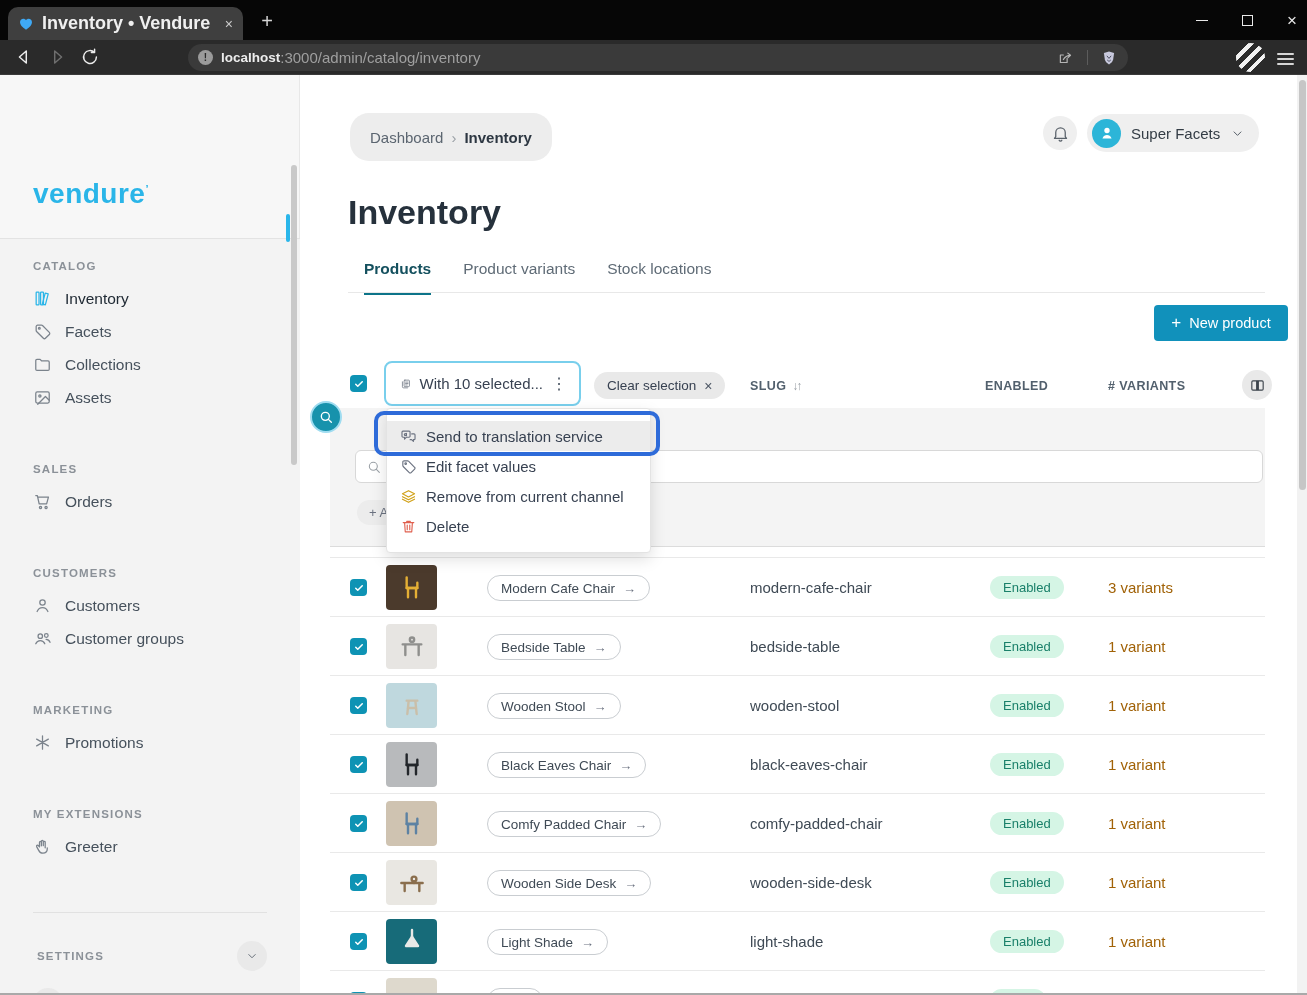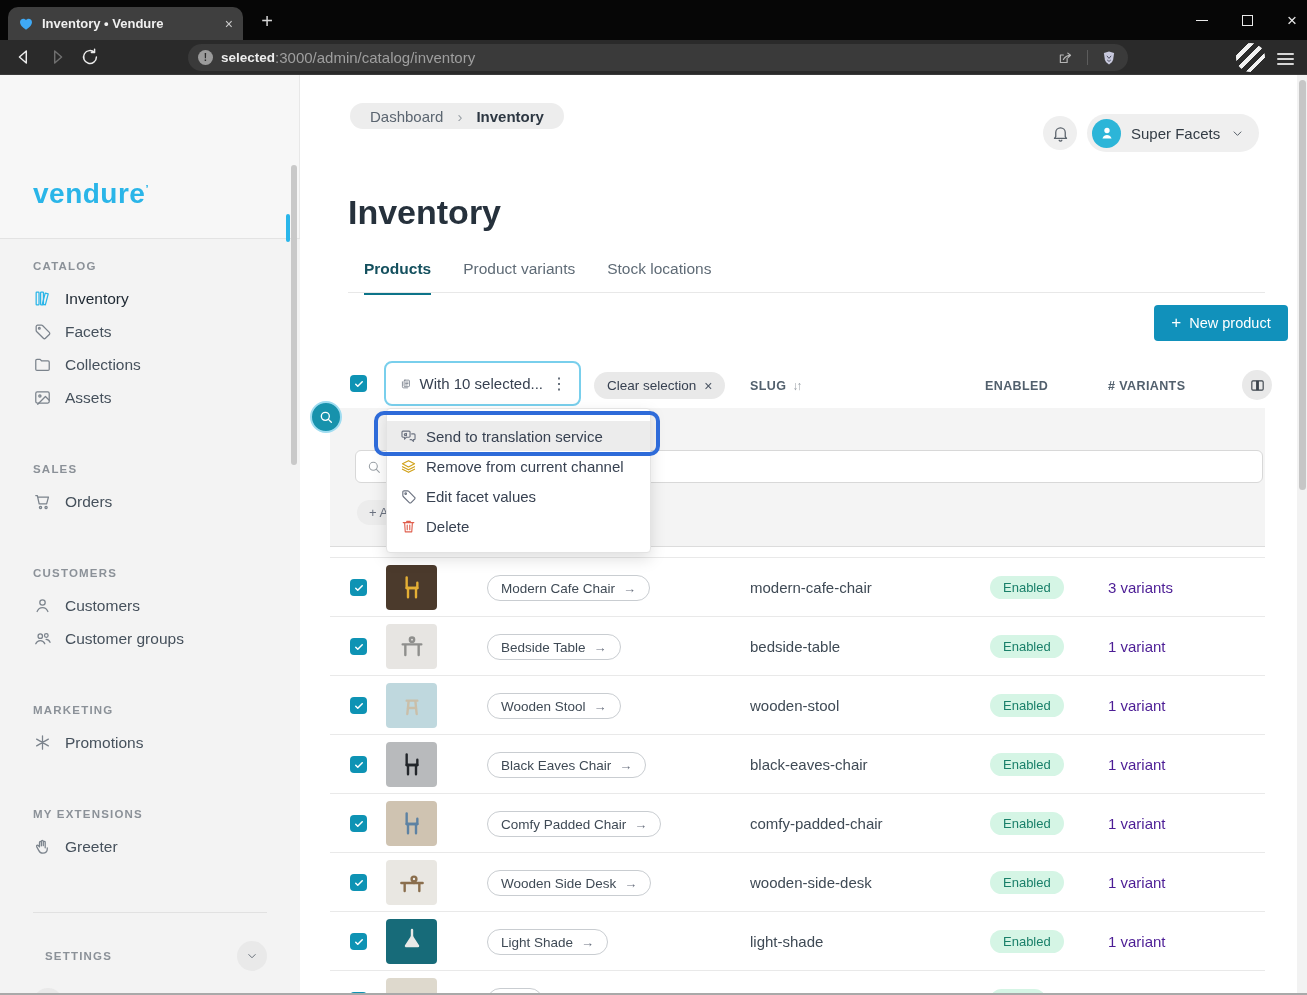--- a/index.html
+++ b/index.html
@@ -10,21 +10,21 @@
   .abs { position:absolute; }
   svg { display:block; }
   .ic { display:inline-flex; align-items:center; justify-content:center; }
   .ic svg { width:100%; height:100%; stroke:currentColor; fill:none; stroke-width:1.6;
             stroke-linecap:round; stroke-linejoin:round; }
 
   
   .tabstrip { left:0; top:0; width:1307px; height:40px; background:#060606; }
   .tab { left:8px; top:7px; width:235px; height:33px; background:#3f3f3f;
          border-radius:10px 10px 0 0; display:flex; align-items:center; padding:0 10px; gap:8px; }
-  .tab-title { color:#f0f0f0; font-size:13px; font-weight:700; flex:1; white-space:nowrap;
+  .tab-title { color:#f0f0f0; font-size:18px; font-weight:700; flex:1; white-space:nowrap;
                overflow:hidden; }
   .tab-close { color:#cccccc; font-size:14px; line-height:1; cursor:default; }
   .newtab { left:255px; top:9px; width:24px; height:24px; color:#d6d6d6; font-size:20px;
             display:flex; align-items:center; justify-content:center; }
   .winbtns { right:10px; top:0; height:40px; display:flex; align-items:center; gap:34px; }
   .wb-min { width:12px; height:1px; border-bottom:1.6px solid #e9e9e9; }
   .wb-max { width:11px; height:11px; border:1.6px solid #e9e9e9; }
   .wb-close { color:#e9e9e9; font-size:17px; line-height:1; }
   .toolbar { left:0; top:40px; width:1307px; height:35px; background:#2a2a2a;
              border-bottom:1px solid #3a3a3a; display:flex; align-items:center; }
@@ -55,32 +55,32 @@
               letter-spacing:1.2px; color:#8b9198; }
   .nav-item { height:33px; display:flex; align-items:center; gap:13px; padding-left:33px;
               font-size:15.5px; color:#46515c; cursor:default; }
   .nav-item .ic { width:19px; height:19px; color:#7b838c; }
   .nav-item.active { color:#212b35; font-weight:500; }
   .nav-item.active .ic { color:#2ab5e8; }
   .nav-section { margin-bottom:49px; }
   .nav-divider { margin:21px 33px 0 33px; border-top:1px solid #e1e1e1; }
   .collapsed-row { margin:26px 33px 0 33px; height:33px; display:flex; align-items:center;
                    justify-content:space-between; }
-  .collapsed-row .collapsed-label { margin:12px; }
+  .collapsed-row .collapsed-label { margin:4px; }
   .chev-circle { width:30px; height:30px; border-radius:50%; background:#e9e9e9; color:#5f6771;
                  display:flex; align-items:center; justify-content:center; }
   .chev-circle .ic { width:14px; height:14px; }
   .side-scroll { left:291px; top:165px; width:6px; height:300px; background:#c9c9c9;
                  border-radius:3px; }
   .active-bar { left:286px; top:214px; width:4px; height:28px; background:#2ab6ea;
                 border-radius:2px; }
 
   
-  .breadcrumb { left:350px; top:103px; height:26px; background:#ededed; border-radius:19px;
-                display:flex; align-items:center; gap:14px; padding:0 20px; font-size:15px; }
+  .breadcrumb { left:350px; top:113px; height:48px; background:#ededed; border-radius:19px;
+                display:flex; align-items:center; gap:8px; padding:0 20px; font-size:15px; }
   .bc-1 { color:#5b6570; }
   .bc-sep { color:#9aa0a6; font-size:15px; }
   .bc-2 { color:#2d3742; font-weight:600; }
   .bell-circle { left:1043px; top:116px; width:34px; height:34px; border-radius:50%;
                  background:#efefef; color:#5a626b; display:flex; align-items:center;
                  justify-content:center; }
   .bell-circle .ic { width:19px; height:19px; }
   .userpill { left:1087px; top:114px; height:38px; background:#efefef; border-radius:19px;
               display:flex; align-items:center; gap:10px; padding:0 14px 0 5px; }
   .user-avatar { width:29px; height:29px; border-radius:50%; background:#2cb5d8;
@@ -160,21 +160,21 @@
                stroke-linejoin:round; }
   .name-chip { position:absolute; left:157px; top:17px; height:26px; border:1px solid #c9cdd1;
                border-radius:15px; display:inline-flex; align-items:center; gap:8px;
                padding:0 13px; font-size:13.5px; color:#3f4a55; background:#fff;
                min-width:56px; }
   .chip-arrow { color:#6b7280; font-size:13px; }
   .slug-cell { position:absolute; left:420px; top:21px; font-size:15px; color:#3f4a55; }
   .badge { position:absolute; left:660px; top:18px; height:23px; background:#d5f5e5;
            color:#1a806a; font-size:13px; border-radius:12px; display:inline-flex;
            align-items:center; padding:0 13px; min-width:56px; justify-content:center; }
-  .variants-cell { position:absolute; left:778px; top:21px; font-size:15px; color:#4c1d95; }
+  .variants-cell { position:absolute; left:778px; top:21px; font-size:15px; color:#a16207; }
 
   .main-scroll-track { left:1297px; top:75px; width:10px; height:920px; background:#f2f2f2; }
   .main-scroll-thumb { left:1299px; top:80px; width:7px; height:410px; background:#c6c6c6;
                        border-radius:4px; }
 </style>
 </head>
 <body>
 
 <div class="win">
 
@@ -208,21 +208,21 @@
         </svg>
       </span>
     <span class="ic navbtn" style="margin-left:11px;color:#ececec">
       <svg viewBox="0 0 24 24">
           <path d="M19 12a7 7 0 1 1-2-4.9M17 3.5V7h-3.5"></path>
         </svg>
       </span>
   </div>
   <div class="abs urlpill">
     <span class="info-circle">!</span>
-    <span class="url-host">selected</span>
+    <span class="url-host">localhost</span>
       <span class="url-rest">:3000/admin/catalog/inventory</span>
     <span class="pill-right">
       <span class="ic" style="width:18px;height:18px;color:#b5b5b5">
         <svg viewBox="0 0 24 24">
             <path d="M13.5 12.5V18h-9V8h4"></path>
             <path d="M8.5 14c2.5-4.5 6-5.5 9.5-5.6M18 8.4l-3.6-2.9M18 8.4l-3.3 3.1"></path>
           </svg>
         </span>
       <span class="vdiv"></span>
       <span class="ic" style="width:18px;height:18px">
@@ -473,39 +473,39 @@
           <svg viewBox="0 0 24 24">
             <path d="M4.2 4.5h8.6a1.4 1.4 0 0 1 1.4 1.4v5.7a1.4 1.4 0 0 1-1.4 1.4H9.2l-2.8 2.6V13H4.2a1.4 1.4 0 0 1-1.4-1.4V5.9a1.4 1.4 0 0 1 1.4-1.4z"></path>
             <circle cx="7.6" cy="9.3" r="1.5"></circle>
             <path d="M9.1 7.6v3.3"></path>
             <path d="M16.5 8.3h3.3a1.4 1.4 0 0 1 1.4 1.4v5.4a1.4 1.4 0 0 1-1.4 1.4h-.9v2.4l-2.6-2.4h-2"></path>
           </svg>
         </span>
     <span>Send to translation service</span>
   </div>
       <div class="menu-item">
+    <span class="ic" style="color: rgb(107, 114, 128);">
+          <svg viewBox="0 0 24 24">
+            <path d="M20.6 13.1L12 4.5A1.8 1.8 0 0 0 10.7 4H5.8A1.8 1.8 0 0 0 4 5.8v4.9c0 .5.2.9.5 1.3l8.6 8.6a1.8 1.8 0 0 0 2.6 0l4.9-4.9a1.8 1.8 0 0 0 0-2.6z"></path>
+            <circle cx="8" cy="8" r="1.1"></circle>
+          </svg>
+        </span>
+    <span>Edit facet values</span>
+  </div>
+      <div class="menu-item">
     <span class="ic" style="color: rgb(209, 161, 23);">
           <svg viewBox="0 0 24 24">
             <path d="M12 3.8l8.5 4.4L12 12.6 3.5 8.2z"></path>
             <path d="M3.5 12.2l8.5 4.4 8.5-4.4"></path>
             <path d="M3.5 15.8l8.5 4.4 8.5-4.4"></path>
           </svg>
         </span>
     <span>Remove from current channel</span>
   </div>
       <div class="menu-item">
-    <span class="ic" style="color: rgb(107, 114, 128);">
-          <svg viewBox="0 0 24 24">
-            <path d="M20.6 13.1L12 4.5A1.8 1.8 0 0 0 10.7 4H5.8A1.8 1.8 0 0 0 4 5.8v4.9c0 .5.2.9.5 1.3l8.6 8.6a1.8 1.8 0 0 0 2.6 0l4.9-4.9a1.8 1.8 0 0 0 0-2.6z"></path>
-            <circle cx="8" cy="8" r="1.1"></circle>
-          </svg>
-        </span>
-    <span>Edit facet values</span>
-  </div>
-      <div class="menu-item">
     <span class="ic" style="color: rgb(224, 96, 79);">
           <svg viewBox="0 0 24 24">
             <path d="M4.5 6.5h15M9.5 6.5V4.8h5v1.7M6.5 6.5l.9 13h9.2l.9-13"></path>
             <path d="M10.2 10v6.5M13.8 10v6.5"></path>
           </svg>
         </span>
     <span>Delete</span>
   </div>
     </div>
   <div class="abs annot-box"></div>

